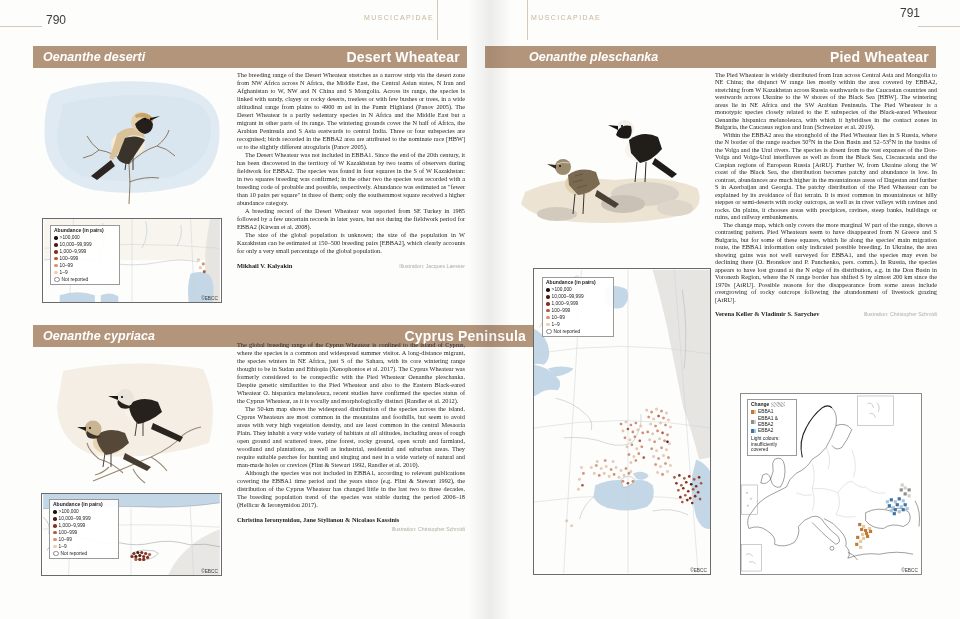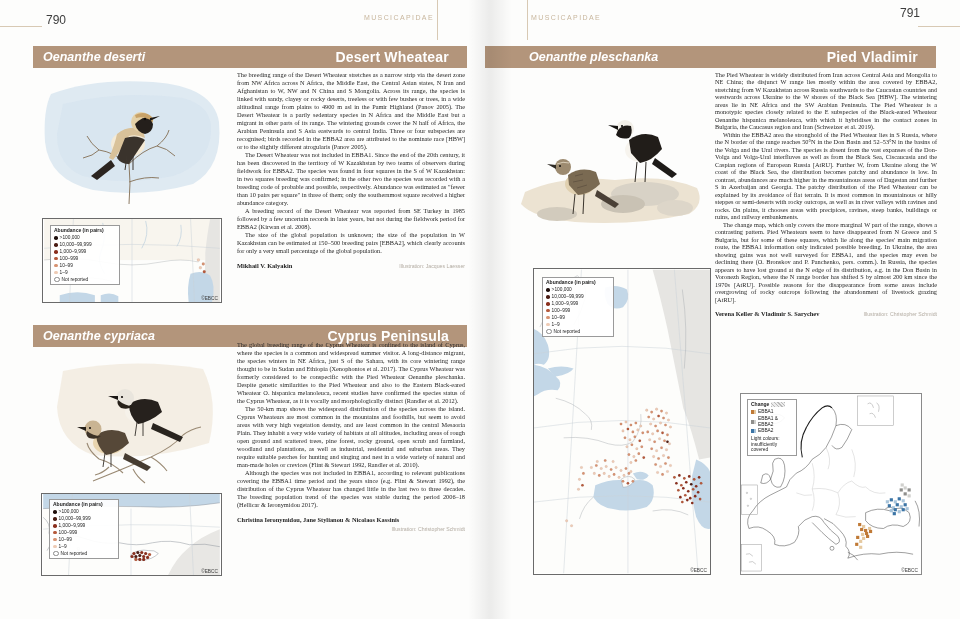--- a/index.html
+++ b/index.html
@@ -11,21 +11,21 @@
   
   .pagenum{font-family:"Liberation Sans",sans-serif;font-size:12px;color:#3c3c3c;}
   .family{font-family:"Liberation Sans",sans-serif;font-size:7px;letter-spacing:1.4px;color:#c8b69d;}
   .rule-h{height:1px;background:#d8c9b4;}
   .rule-v{width:1px;background:#d8c9b4;}
   
   .title-bar{background:#b3957b;color:#fff;display:flex;justify-content:space-between;align-items:center;
              font-family:Liberation Sans, sans-serif;height:22px;}
   .title-bar .sci{font-style:italic;font-weight:bold;font-size:12.5px;padding-left:10px;}
   .title-bar.indent .sci{padding-left:44px;}
-  .title-bar .common{font-weight:bold;font-size:14px;padding-right:18px;letter-spacing:0.2px;}
+  .title-bar .common{font-weight:bold;font-size:14px;padding-right:7px;letter-spacing:0.2px;}
   
   .textcol{font-size:6.3px;line-height:1.27;text-align:justify;color:#262626;}
   .textcol.tight{line-height:1.19;}
   .para{margin:0;}
   .para + .para{text-indent:8px;}
   .byline{display:flex;justify-content:space-between;align-items:baseline;margin-top:7px;}
   .author{font-weight:bold;font-size:6.4px;color:#1e1e1e;}
   .illcredit{font-family:"Liberation Sans",sans-serif;font-size:5.2px;color:#b3aca2;}
   
   .map{background:#fff;border:1px solid #6a6a6a;box-sizing:border-box;}
@@ -135,21 +135,21 @@
           <p class="para">The Desert Wheatear was not included in EBBA1. Since the end of the 20th century, it has been discovered in the territory of W Kazakhstan by two teams of observers during fieldwork for EBBA2. The species was found in four squares in the S of W Kazakhstan: in two squares breeding was confirmed; in the other two the species was recorded with a breeding code of probable and possible, respectively. Abundance was estimated as "fewer than 10 pairs per square" in three of them; only the southernmost square received a higher abundance category.</p>
           <p class="para">A breeding record of the Desert Wheatear was reported from SE Turkey in 1985 followed by a few uncertain records in later years, but not during the fieldwork period for EBBA2 (Kirwan et al. 2008).</p>
           <p class="para">The size of the global population is unknown; the size of the population in W Kazakhstan can be estimated at 150–500 breeding pairs [EBBA2], which clearly accounts for only a very small percentage of the global population.</p>
         </div>
       <div class="byline">
         <span class="author">Mikhail V. Kalyakin</span>
         <span class="illcredit">Illustration: Jacques Laesser</span>
       </div>
     </div>
 
-    <div class="abs title-bar" style="left:33px;top:325px;width:434px;">
+    <div class="abs title-bar" style="left:33px;top:325px;width:500px;">
       <span class="sci">Oenanthe cypriaca</span>
       <span class="common">Cyprus Peninsula</span>
     </div>
 
     <svg class="abs" style="left:33px;top:349px;" width="197" height="141" viewBox="0 0 197 141">
       <path d="M30,22 Q100,8 170,20 Q186,52 176,94 Q120,112 60,106 Q26,94 24,58 Z" fill="#f2ebdf" opacity="0.85"></path>
       <g>
         <path d="M60,132 Q90,120 118,108 M118,108 Q140,98 150,86 M118,108 Q128,114 134,122 M90,124 Q80,114 66,110 M66,110 Q56,102 54,94 M150,86 Q158,80 168,78 M100,120 Q104,128 112,134 M76,118 Q70,124 62,126" stroke="#9a8a74" stroke-width="1.1" fill="none"></path>
       </g>
       <g>
@@ -252,21 +252,21 @@
   </div>
 
   <div>
     <div class="abs family" style="left:531px;top:14px;">MUSCICAPIDAE</div>
     <div class="abs rule-v" style="left:527px;top:0;height:40px;"></div>
     <div class="abs pagenum" style="left:900px;top:6px;">791</div>
     <div class="abs rule-h" style="left:918px;top:26px;width:42px;"></div>
 
     <div class="abs title-bar indent" style="left:485px;top:46px;width:451px;">
       <span class="sci">Oenanthe pleschanka</span>
-      <span class="common">Pied Vladimir</span>
+      <span class="common">Pied Wheatear</span>
     </div>
 
     <svg class="abs" style="left:505px;top:72px;" width="206" height="158" viewBox="0 0 206 158">
       <path d="M20,120 Q60,102 110,108 Q160,102 192,116 Q200,132 184,142 Q130,154 70,150 Q28,146 16,132 Z" fill="#ece3d2"></path>
       <ellipse cx="140" cy="122" rx="34" ry="12" fill="#d8d2c6"></ellipse>
       <ellipse cx="118" cy="132" rx="22" ry="9" fill="#c9c2b4"></ellipse>
       <ellipse cx="170" cy="136" rx="18" ry="8" fill="#ddd6c9"></ellipse>
       <ellipse cx="52" cy="142" rx="20" ry="7" fill="#d2cbbd"></ellipse>
       <g>
         <path d="M150,86 L172,102 L167,106 L147,92 Z" fill="#1e1b18"></path>

